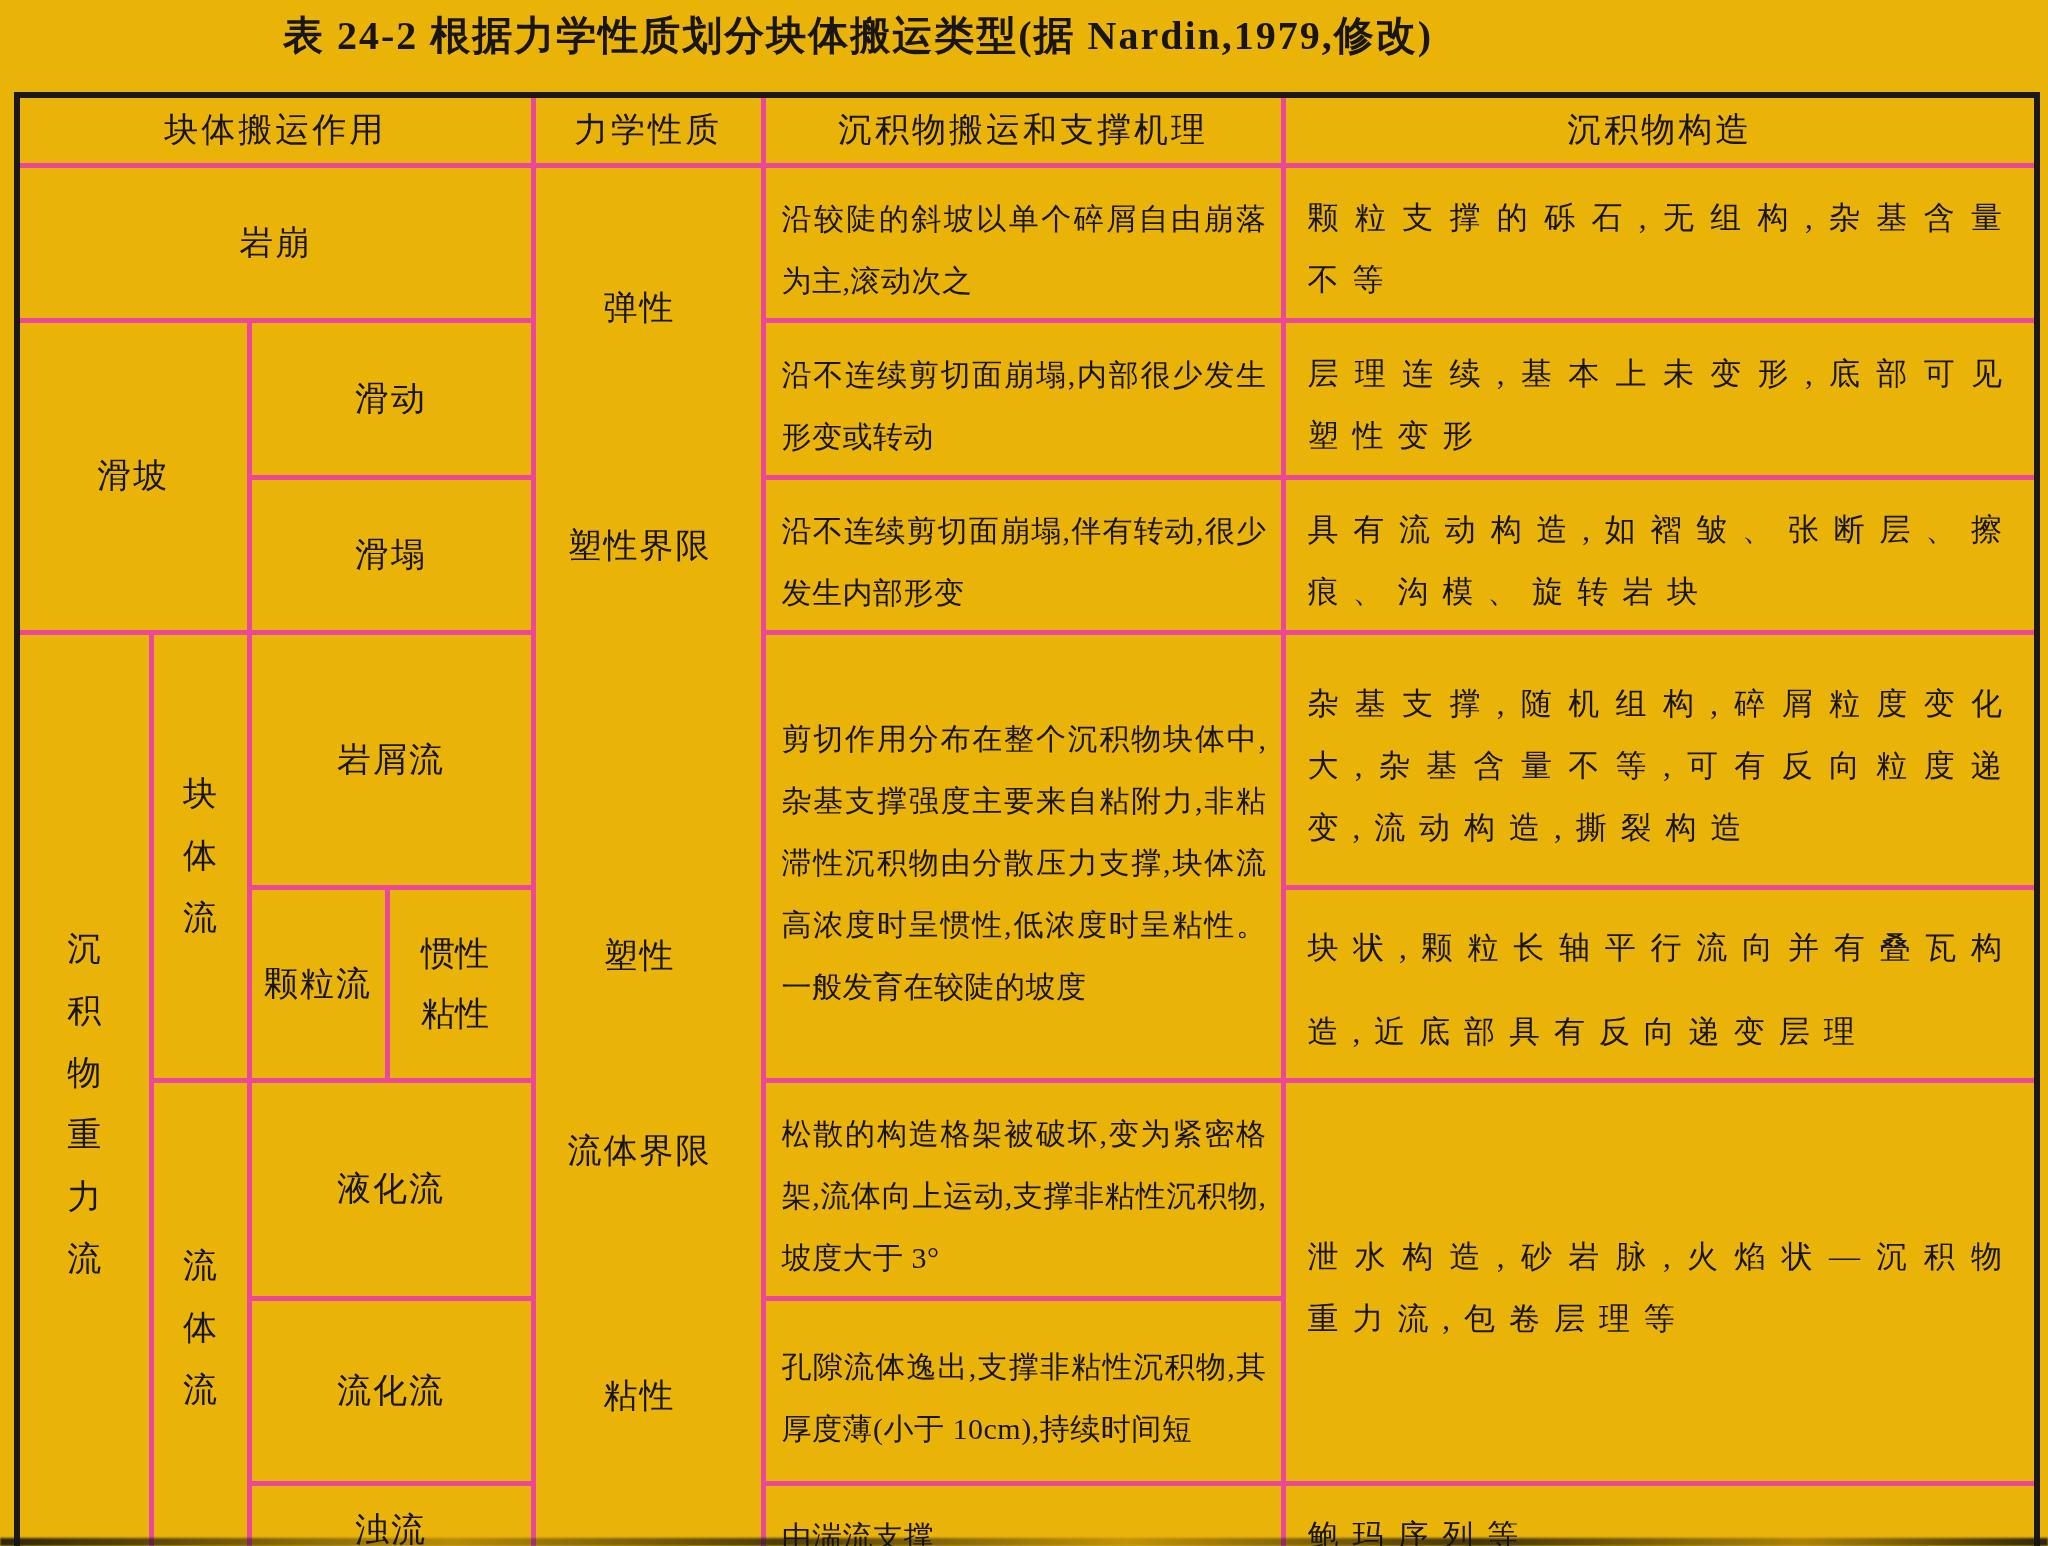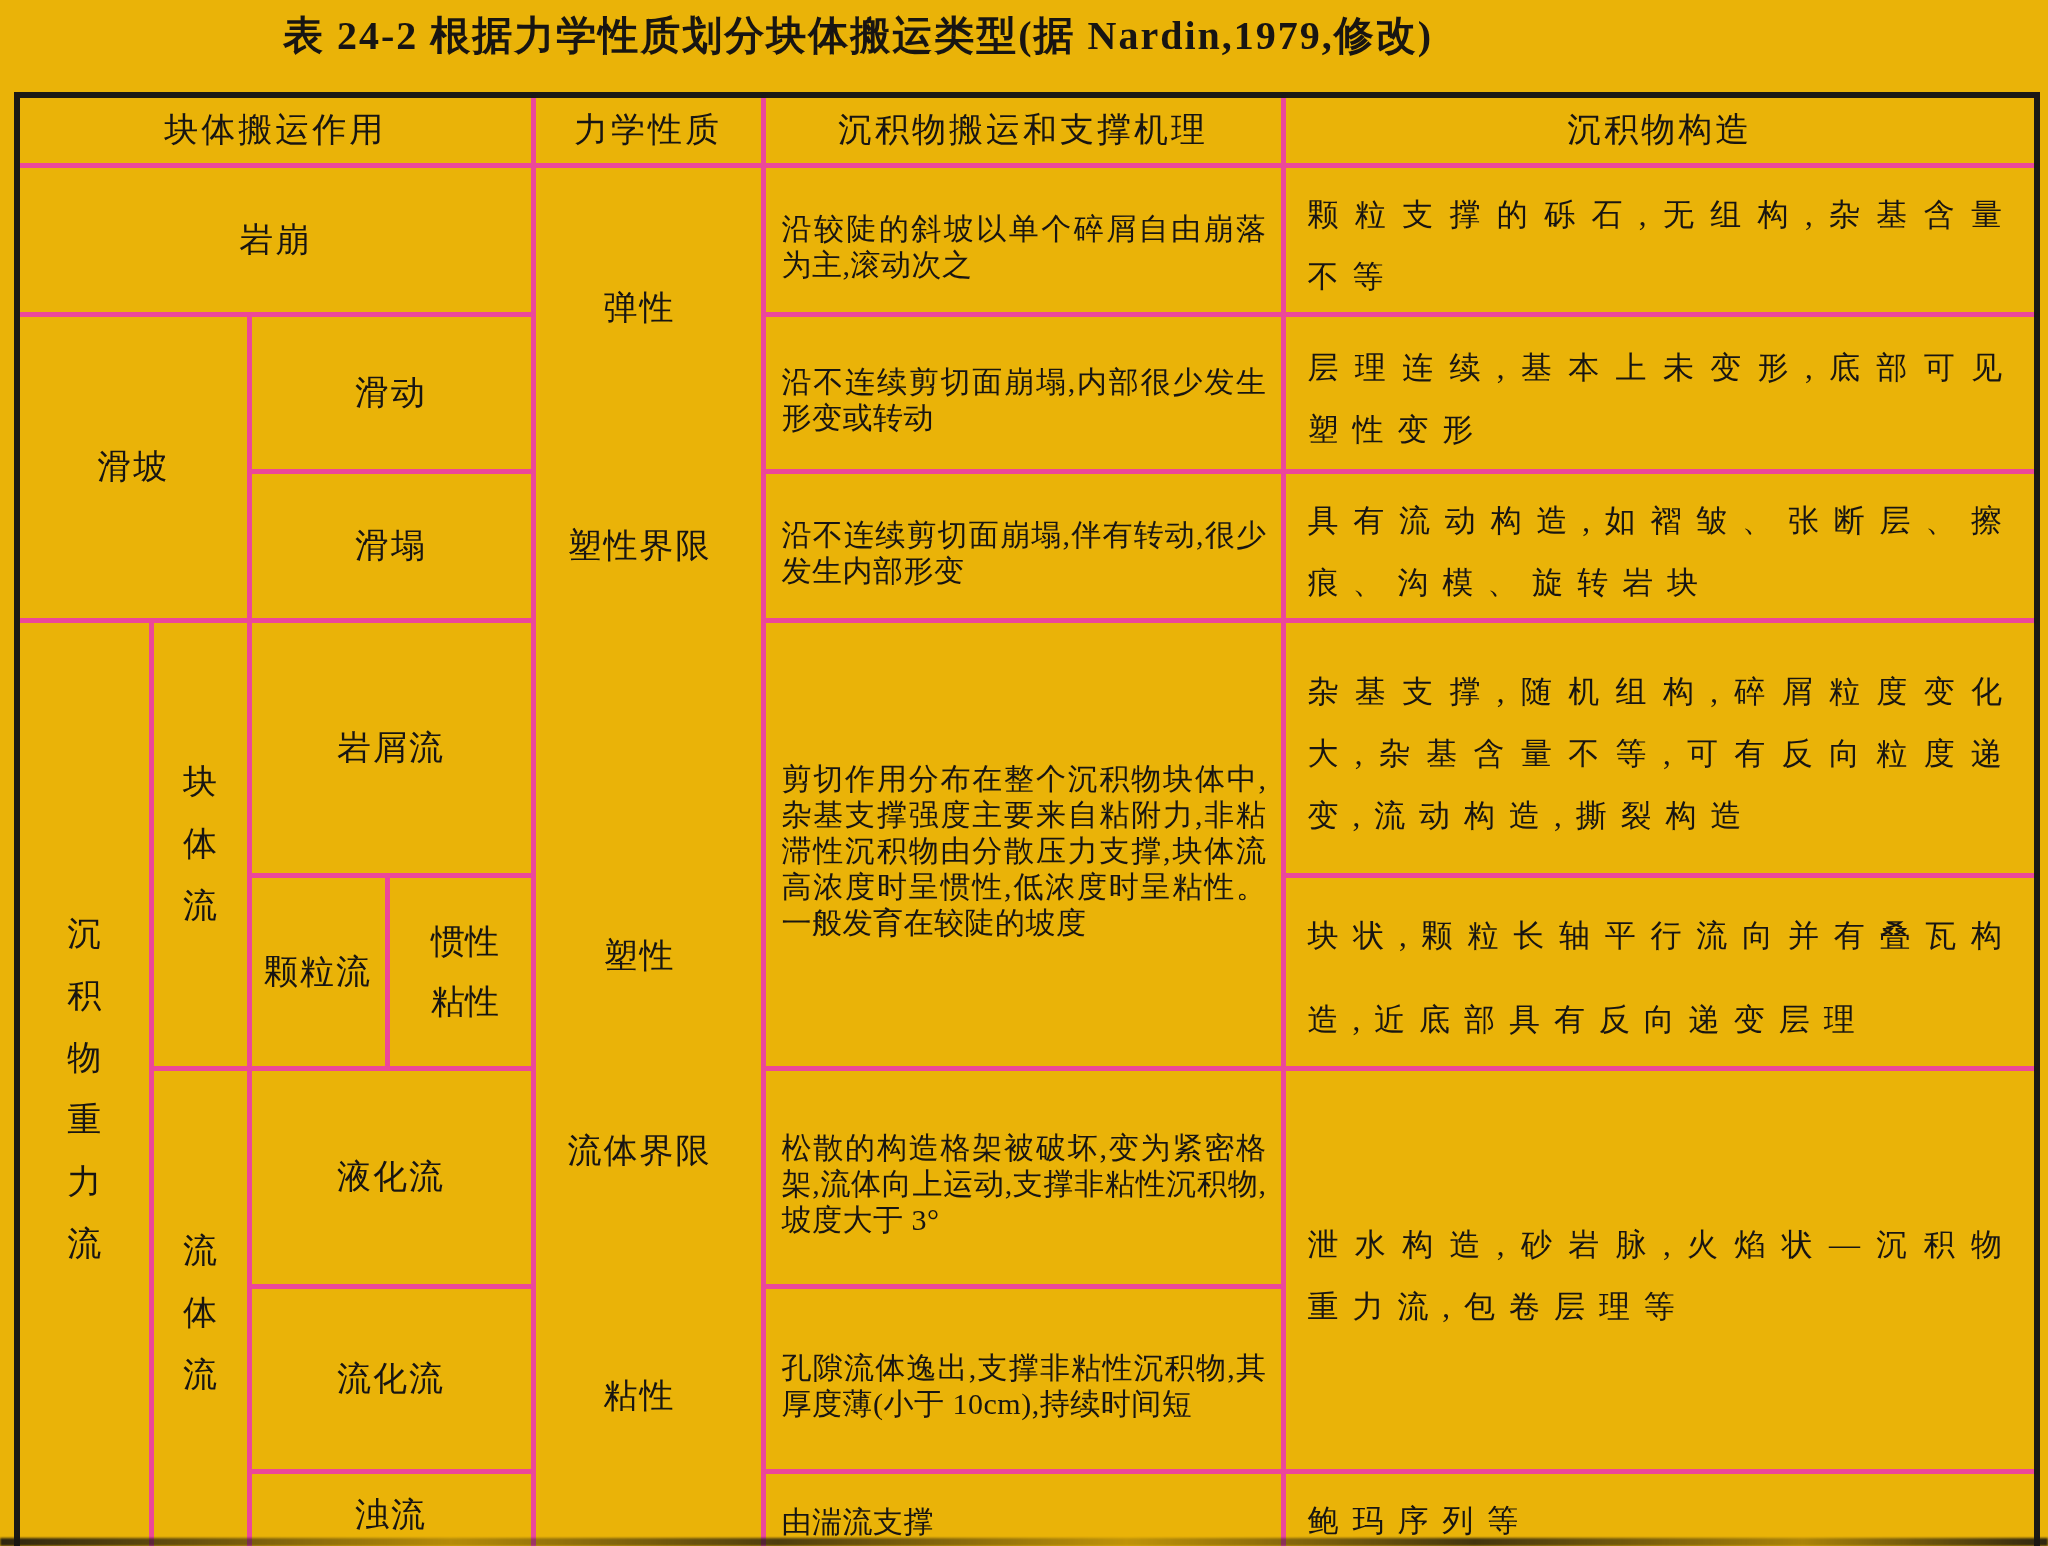--- a/index.html
+++ b/index.html
@@ -19,27 +19,27 @@
     border-collapse:collapse; table-layout:fixed;
     border:6px solid #1b1815;
   }
   td, th { border:5px solid #ec4899; padding:0; vertical-align:middle; overflow:hidden; }
   th { font-weight:normal; font-size:34px; text-align:center; letter-spacing:3px; }
   td.label { font-size:34px; text-align:center; letter-spacing:2px; }
   
   .vchars { width:40px; margin:0 auto; word-break:break-all; line-height:62px;
             font-size:34px; text-align:center; }
   .twochars { width:78px; margin:0 auto; word-break:break-all; line-height:60px;
-              font-size:34px; text-align:right; }
+              font-size:34px; text-align:left; }
   
   td.mech { position:relative; }
   .mech-label { position:absolute; left:0; right:17px; transform:translateY(-50%);
                 text-align:center; font-size:34px; letter-spacing:2px; }
   
-  td.para3 { font-size:30px; line-height:36px; text-align:justify;
+  td.para3 { font-size:30px; line-height:62px; text-align:justify;
              padding:20px 14px 6px 16px; letter-spacing:0.5px;
              text-align-last:left;margin-top:29px; }
   td.para4 { font-size:31px; line-height:62px; text-align:justify;
              padding:16px 18px 4px 22px; letter-spacing:0.45em;
              text-align-last:left; }
   td.para4.tight { line-height:84px; }
   .scan-smudge {
     position:absolute; left:0; bottom:0; width:100%; height:8px;
     background:linear-gradient(90deg, rgba(25,22,18,.9), rgba(25,22,18,.25) 22%,
        rgba(25,22,18,.75) 38%, rgba(25,22,18,.2) 55%, rgba(25,22,18,.8) 72%,

